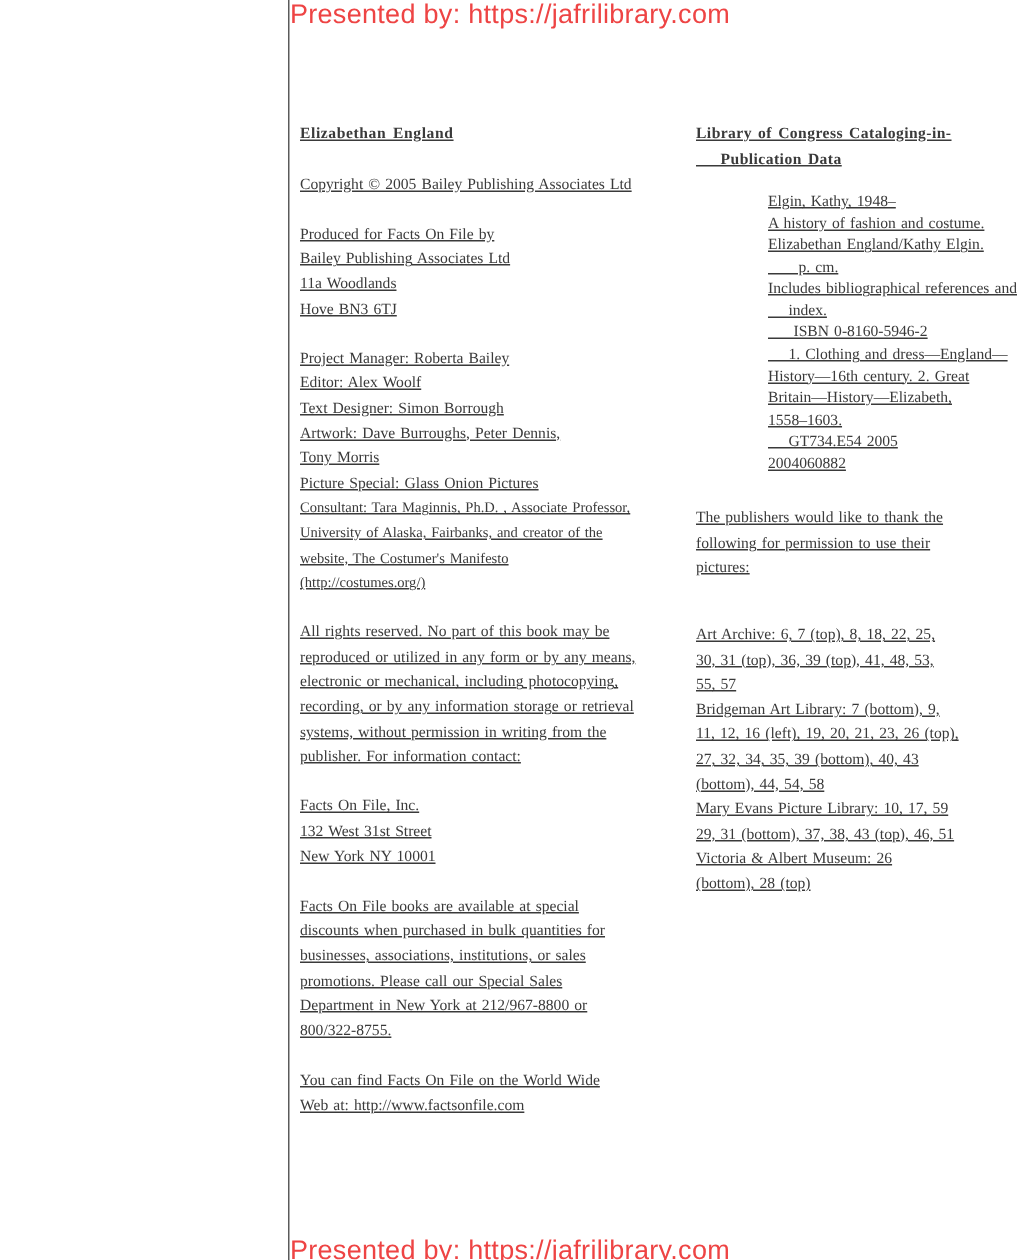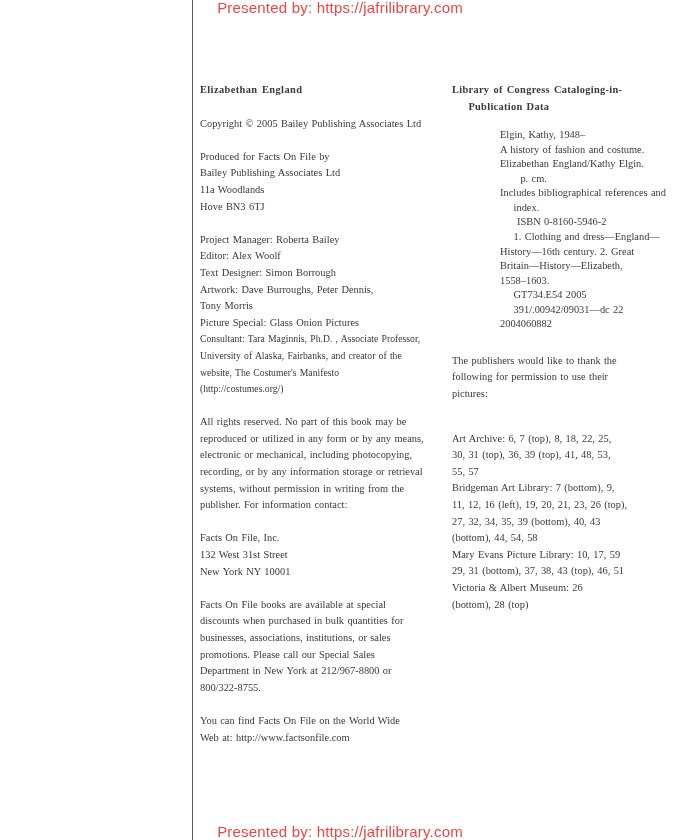--- a/index.html
+++ b/index.html
@@ -8,34 +8,34 @@
     background: #ffffff;
     position: relative;
     overflow: hidden;
     font-family: "Liberation Serif", serif;
     color: #3a3a3a;
   }
   .watermark {
     position: absolute; left: 0; width: 680px;
     text-align: center;
     font-family: "Liberation Sans", sans-serif;
-    font-size: 15px;
+    font-size: 18px;
     color: var(--wm-color, #ee4444);
     letter-spacing: 0.2px;
   }
   .wm-top { top: -1px; }
   .wm-bottom { top: 823px; }
   .divider {
     position: absolute; left: 192px; top: 0;
     width: 1px; height: 840px;
     background: #5a5a5a;
   }
-  .col { position: absolute; top: 82px; font-size: 10.4px; }
+  .col { position: absolute; top: 82px; font-size: 10.4px; text-decoration: underline; }
   .col-left  { left: 200px; width: 238px; }
-  .col-right { left: 452px; width: 200px; }
+  .col-right { left: 464px; width: 200px; }
   .para { margin: 0 0 16.6px 0; }
   .para .line { white-space: pre; line-height: 16.6px; word-spacing: 0.8px; }
   .nogap { margin-bottom: 0; }
   .small .line { font-size: 9.7px; }
   .tight .line { line-height: 14.55px; margin-left: 48px; }
   .m-cat { margin-bottom: 21px; }
   .m-thanks { margin-bottom: 28px; }
   .book-title {
     font-weight: bold; letter-spacing: 0.4px; word-spacing: 1.5px;
     line-height: 16.6px; margin-bottom: 17px; white-space: pre;
@@ -113,21 +113,20 @@
       <div class="line">Elizabethan England/Kathy Elgin.</div>
       <div class="line">      p. cm.</div>
       <div class="line">Includes bibliographical references and</div>
       <div class="line">    index.</div>
       <div class="line">     ISBN 0-8160-5946-2</div>
       <div class="line">    1. Clothing and dress—England—</div>
       <div class="line">History—16th century. 2. Great</div>
       <div class="line">Britain—History—Elizabeth,</div>
       <div class="line">1558–1603.</div>
       <div class="line">    GT734.E54 2005</div>
-      <div class="line">    391/.00942/09031—dc 22</div>
       <div class="line">2004060882</div>
     </div>
   <div class="para m-thanks">
       <div class="line">The publishers would like to thank the</div>
       <div class="line">following for permission to use their</div>
       <div class="line">pictures:</div>
     </div>
   <div class="para nogap">
       <div class="line">Art Archive: 6, 7 (top), 8, 18, 22, 25,</div>
       <div class="line">30, 31 (top), 36, 39 (top), 41, 48, 53,</div>

